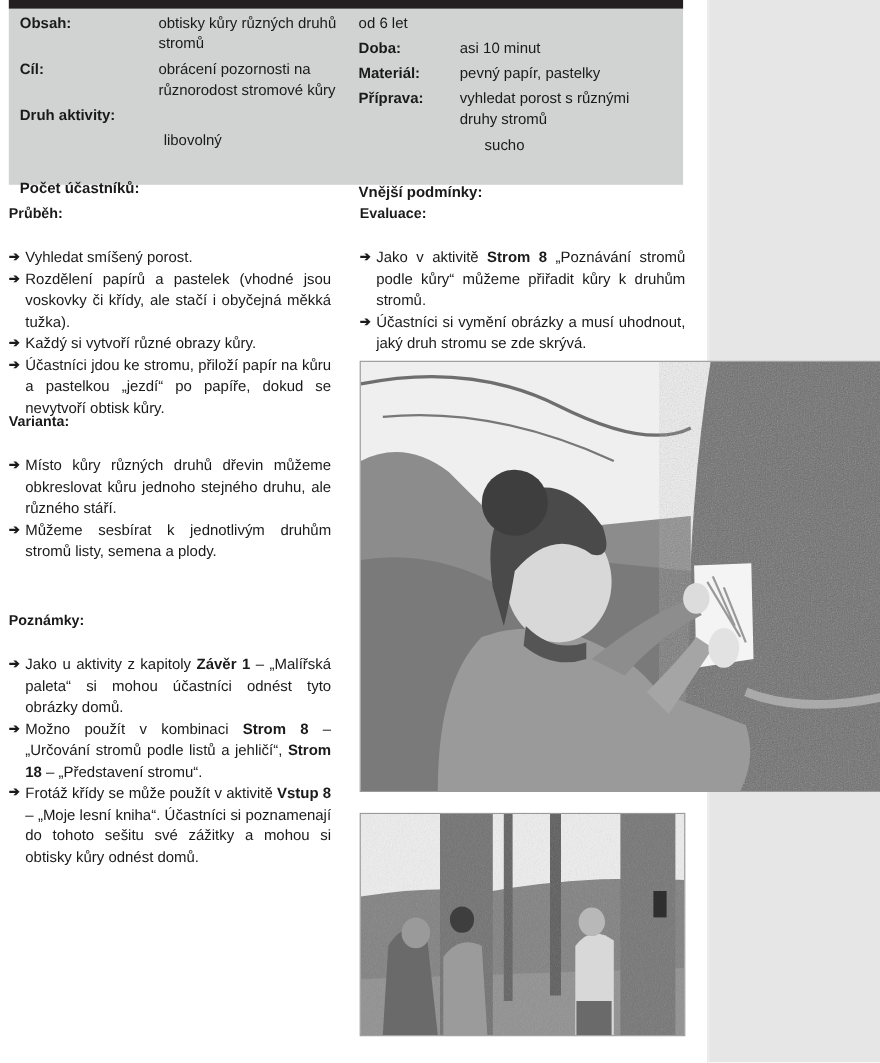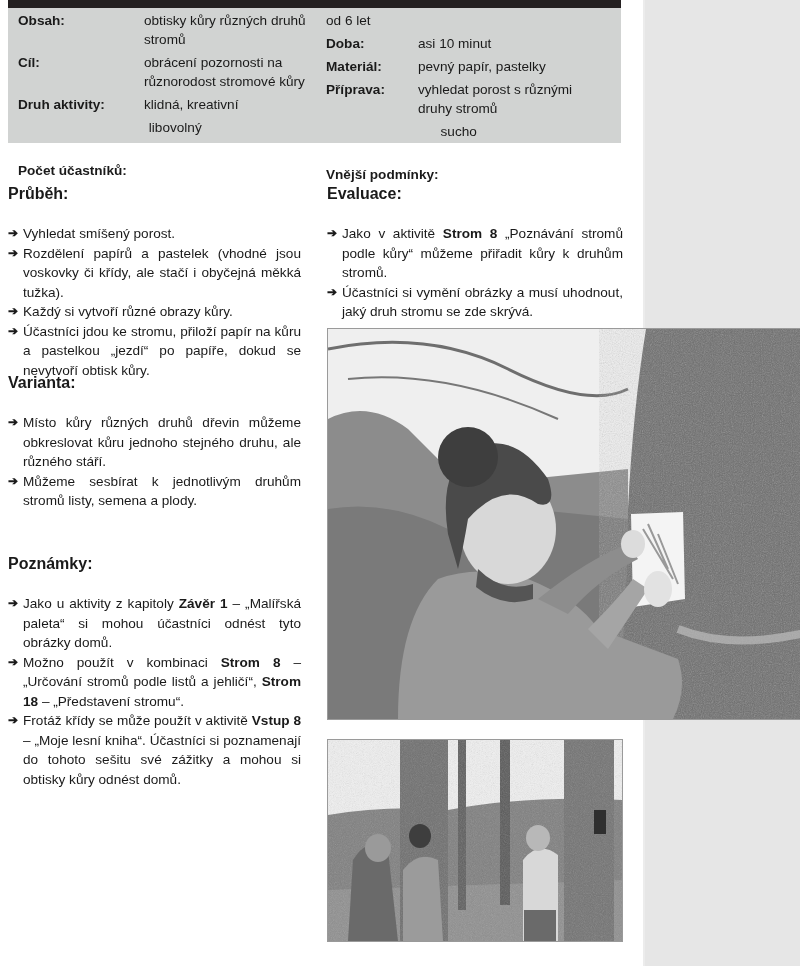--- a/index.html
+++ b/index.html
@@ -4,34 +4,34 @@
 <style>
   html, body { margin:0; padding:0; }
   body {
     width:800px; height:966px; position:relative; overflow:hidden;
     background:#ffffff;
     font-family:"Liberation Sans", sans-serif;
     color:#1a1a1a;
   }
   .side-panel { position:absolute; left:643px; top:0; width:157px; height:966px; background:#e6e6e6; border-left:2px solid #ececec; }
   .top-bar { position:absolute; left:8px; top:0; width:613px; height:8px; background:#231f20; }
-  .info-box { position:absolute; left:8px; top:8px; width:613px; height:135px; background:#d1d3d2; }
+  .info-box { position:absolute; left:8px; top:8px; width:613px; height:160px; background:#d1d3d2; }
   .info-col { position:absolute; top:3px; font-size:13.6px; line-height:19px; }
   .info-col.left { left:10px; width:300px; }
   .info-col.right { left:318px; width:290px; }
   .info-row { display:flex; margin-bottom:4px; }
   .info-label { font-weight:bold; flex:none; }
   .left .info-label { width:106px; }
   .right .info-label { width:92px; }
   .left .info-val { width:170px;margin-left:20px; }
   .right .info-val { width:190px; }
   .info-row.tight .info-label { width:auto; margin-right:2px;margin-top:43px; }
 
   .section { position:absolute; font-size:13.6px; line-height:19.5px; }
-  .section h2 { margin:0 0 19px 0; font-size:16px; font-weight:bold; line-height:22px; }
+  .section h2 { margin:0 0 19px 0; font-size:13px; font-weight:bold; line-height:22px; }
   .section ul { list-style:none; margin:0; padding:0; }
   .section li { position:relative; padding-left:15px; text-align:justify; }
   .section li .arrow { position:absolute; left:0; top:0; font-weight:bold; font-size:12px; }
   .section b { font-weight:bold; }
 
   #sec-prubeh { left:8px; top:183px; width:293px; }
   #sec-varianta { left:8px; top:372px; width:293px; }
   #sec-poznamky { left:8px; top:553px; width:293px; }
   #sec-evaluace { left:327px; top:183px; width:296px; }
 
@@ -51,21 +51,20 @@
     <div class="info-row">
       <span class="info-label">Obsah:</span>
       <span class="info-val">obtisky kůry různých druhů stromů</span>
     </div>
     <div class="info-row">
       <span class="info-label">Cíl:</span>
       <span class="info-val">obrácení pozornosti na různorodost stromové kůry</span>
     </div>
     <div class="info-row">
       <span class="info-label">Druh aktivity:</span>
-      <span class="info-val">klidná, kreativní</span>
     </div>
     <div class="info-row tight">
       <span class="info-label">Počet účastníků:</span>
       <span class="info-val">libovolný</span>
     </div>
   </div>
   <div class="info-col right">
     <div class="info-row">
       <span class="info-val">od 6 let</span>
     </div>

